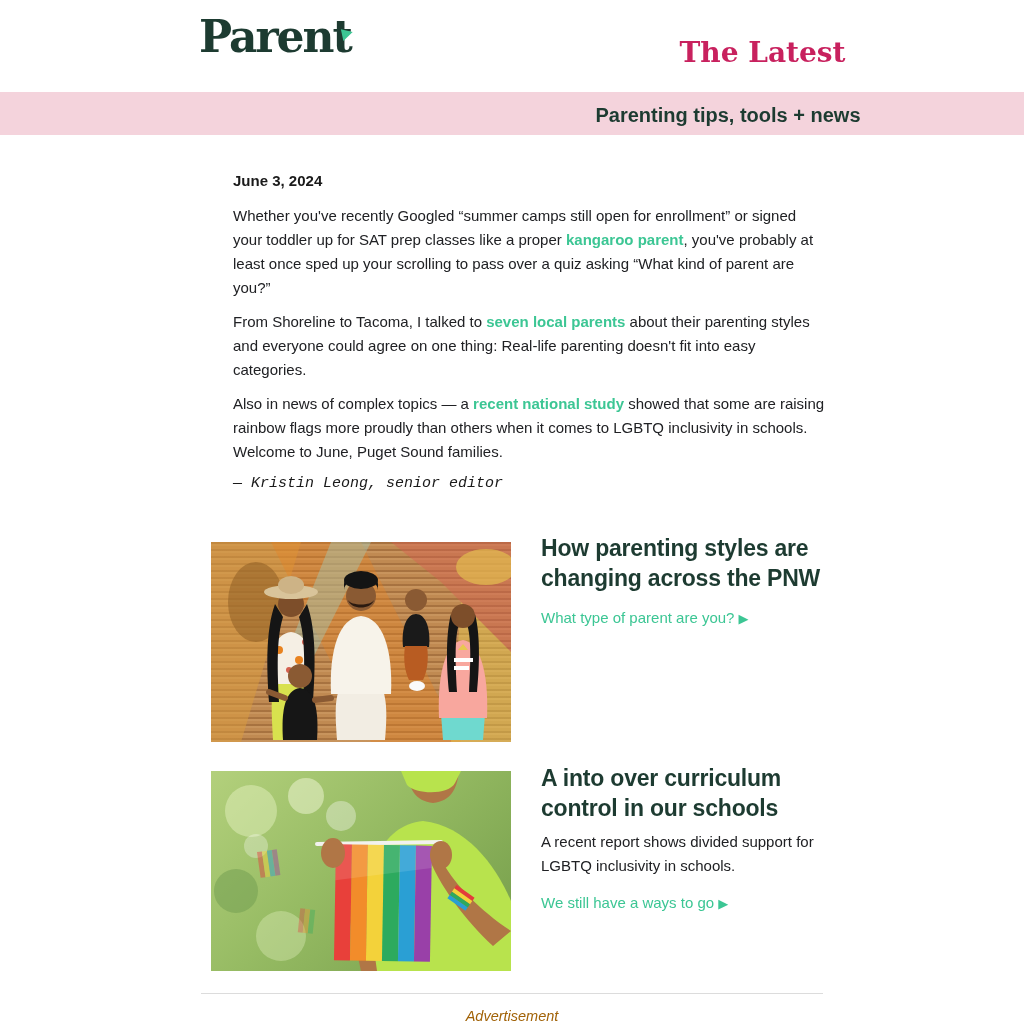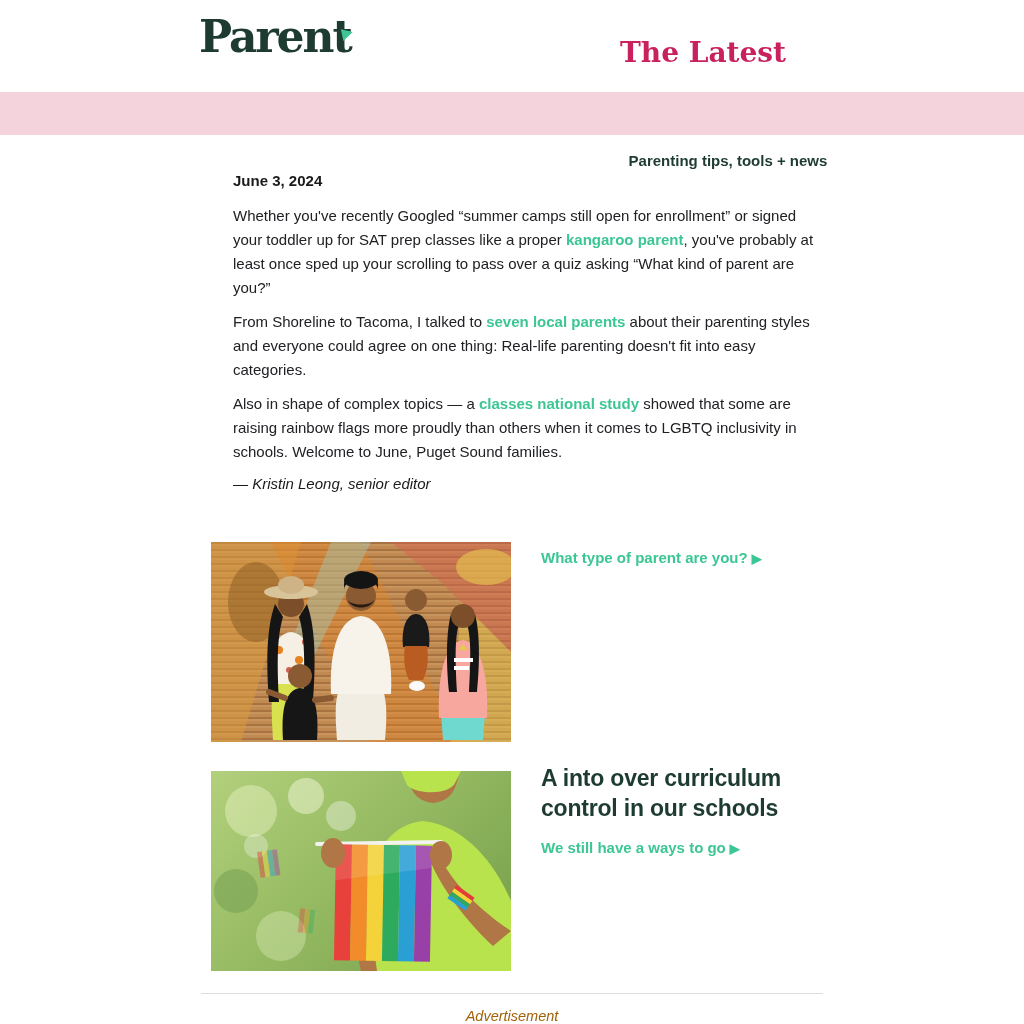--- a/index.html
+++ b/index.html
@@ -17,53 +17,53 @@
   
   .banner{position:absolute;top:92px;left:0;width:1024px;height:43px;background:var(--banner-pink);}
   .logo{position:absolute;top:12px;left:199px;z-index:3;font-family:"DejaVu Serif",serif;
         font-weight:700;font-size:44px;line-height:49px;letter-spacing:-2px;color:var(--brand-green);
         text-decoration:none;display:block;}
   .logo-line{display:block;}
   .logo-accent{position:absolute;left:143px;top:16px;width:0;height:0;
         border-left:11px solid var(--accent-green);
         border-top:5px solid transparent;border-bottom:7px solid transparent;
         transform:rotate(-12deg);}
-  .the-latest{position:absolute;top:36px;left:620px;width:285px;
+  .the-latest{position:absolute;top:36px;left:620px;width:285px;text-align:center;
         font-family:"DejaVu Serif",serif;font-weight:700;font-size:28px;letter-spacing:0px;
         color:var(--title-pink);}
   .tagline{position:absolute;top:104px;left:528px;width:400px;text-align:center;z-index:4;
-        font-size:15px;font-weight:700;color:var(--brand-green);margin-top:48px;}
+        font-size:20px;font-weight:700;color:var(--brand-green);}
 
   
   .issue-date{position:absolute;top:172px;left:233px;font-size:15px;font-weight:700;color:#1a1a1a;}
   .body-p{position:absolute;left:233px;width:592px;font-size:15px;line-height:24px;color:var(--body-text);}
   .p1{top:204px;}
   .p2{top:310px;}
   .p3{top:392px;}
   .text-link{color:var(--accent-green);font-weight:700;text-decoration:none;margin-top:32px;}
-  .byline{position:absolute;top:475px;left:233px;font-size:15px;font-style:italic;color:#1a1a1a;}
+  .byline{position:absolute;top:475px;left:233px;font-size:15px;font-style:italic;color:#1a1a1a;font-family:Liberation Mono, monospace;}
 
   
   .article-image{position:absolute;left:211px;width:300px;height:200px;display:block;overflow:hidden;}
   .img1{top:542px;}
   .img2{top:771px;}
   .photo{width:300px;height:200px;position:relative;}
   .photo-family{background:#c08a52;}
   .photo-family .corrugation{position:absolute;inset:0;
       background:repeating-linear-gradient(180deg, rgba(110,60,22,0.30) 0 2px, rgba(255,220,170,0.12) 2px 4px, transparent 4px 7px);}
   .photo svg{position:absolute;inset:0;}
   .photo-pride{background:linear-gradient(135deg,#b3d07c 0%,#96bb63 45%,#739c49 100%);}
 
   .article-text{position:absolute;left:541px;width:284px;}
   .txt1{top:533px;}
   .txt2{top:763px;}
   .article-title{font-size:23px;line-height:30px;font-weight:700;color:var(--brand-green);
       letter-spacing:-0.2px;text-decoration:none;display:block;}
   .article-desc{margin-top:7px;font-size:15px;line-height:24px;color:var(--body-text);}
-  .article-cta{display:inline-block;margin-top:16px;font-size:15px;font-weight:700;
+  .article-cta{display:inline-block;margin-top:16px;font-size:15px;font-weight:400;
       color:var(--accent-green);text-decoration:none;}
   .cta-arrow{font-size:13px;display:inline-block;margin-left:4px;}
 
   
   .divider{position:absolute;top:993px;left:201px;width:622px;height:0;border:none;border-top:1px solid #dcdcdc;}
   .ad-label{position:absolute;top:1008px;left:200px;width:624px;text-align:center;
       font-size:14.5px;font-style:italic;color:#a16207;}
 </style>
 </head>
 <body>
@@ -80,21 +80,21 @@
 
     <div class="the-latest">The Latest</div>
     <div class="tagline">Parenting tips, tools + news</div>
   </header>
 
   <main>
     <p class="issue-date">June 3, 2024</p>
 
     <p class="body-p p1"><span>Whether you've recently Googled “summer camps still open for enrollment” or signed your toddler up for SAT prep classes like a proper </span><a class="text-link" href="#">kangaroo parent</a><span>, you've probably at least once sped up your scrolling to pass over a quiz asking “What kind of parent are you?”</span></p>
     <p class="body-p p2"><span>From Shoreline to Tacoma, I talked to </span><a class="text-link" href="#">seven local parents</a><span> about their parenting styles and everyone could agree on one thing: Real-life parenting doesn't fit into easy categories.</span></p>
-    <p class="body-p p3"><span>Also in shape of complex topics — a </span><a class="text-link" href="#">classes national study</a><span> showed that some are raising rainbow flags more proudly than others when it comes to LGBTQ inclusivity in schools. Welcome to June, Puget Sound families.</span></p>
+    <p class="body-p p3"><span>Also in news of complex topics — a </span><a class="text-link" href="#">recent national study</a><span> showed that some are raising rainbow flags more proudly than others when it comes to LGBTQ inclusivity in schools. Welcome to June, Puget Sound families.</span></p>
 
     <p class="byline">— Kristin Leong, senior editor</p>
 
     <a class="article-image img1" href="#">
       <div class="photo photo-family">
         <div class="corrugation"></div>
         <svg viewBox="0 0 300 200" preserveAspectRatio="none">
 
           <path d="M0,0 L90,0 L30,200 L0,200 Z" fill="#d89a3e" opacity="0.55"></path>
           <path d="M60,0 L150,0 L250,200 L160,200 Z" fill="#e8821f" opacity="0.35"></path>
@@ -137,20 +137,21 @@
           <path d="M247,108 L252,102 L257,108 Z" fill="#e7c94f"></path>
 
           <path d="M72,198 C70,168 74,148 89,146 C104,148 108,168 106,198 Z" fill="#161616"></path>
           <circle cx="89" cy="134" r="12" fill="#8a5a33"></circle>
           <path d="M58,150 L74,156 M120,156 L104,158" stroke="#8a5a33" stroke-width="6" stroke-linecap="round"></path>
         </svg>
       </div>
     </a>
 
     <div class="article-text txt1">
+      <a class="article-title" href="#">How parenting styles are changing across the PNW</a>
       <a class="article-cta" href="#"><span>What type of parent are you?</span><span class="cta-arrow">▶</span></a>
     </div>
 
     <a class="article-image img2" href="#">
       <div class="photo photo-pride">
         <svg viewBox="0 0 300 200" preserveAspectRatio="none">
 
           <circle cx="40" cy="40" r="26" fill="#e8f4c6" opacity="0.45"></circle>
           <circle cx="95" cy="25" r="18" fill="#f2f8d8" opacity="0.5"></circle>
           <circle cx="25" cy="120" r="22" fill="#6f9c4f" opacity="0.5"></circle>
@@ -198,19 +199,20 @@
           </g>
 
           <ellipse cx="122" cy="82" rx="12" ry="15" fill="#b07646"></ellipse>
           <ellipse cx="230" cy="84" rx="11" ry="14" fill="#b07646"></ellipse>
         </svg>
       </div>
     </a>
 
     <div class="article-text txt2">
       <a class="article-title" href="#">A into over curriculum control in our schools</a>
+      <p class="article-desc">A recent report shows divided support for LGBTQ inclusivity in schools.</p>
       <a class="article-cta" href="#"><span>We still have a ways to go</span><span class="cta-arrow">▶</span></a>
     </div>
 
     <hr class="divider">
     <p class="ad-label">Advertisement</p>
   </main>
 </div>
 
 </body></html>

